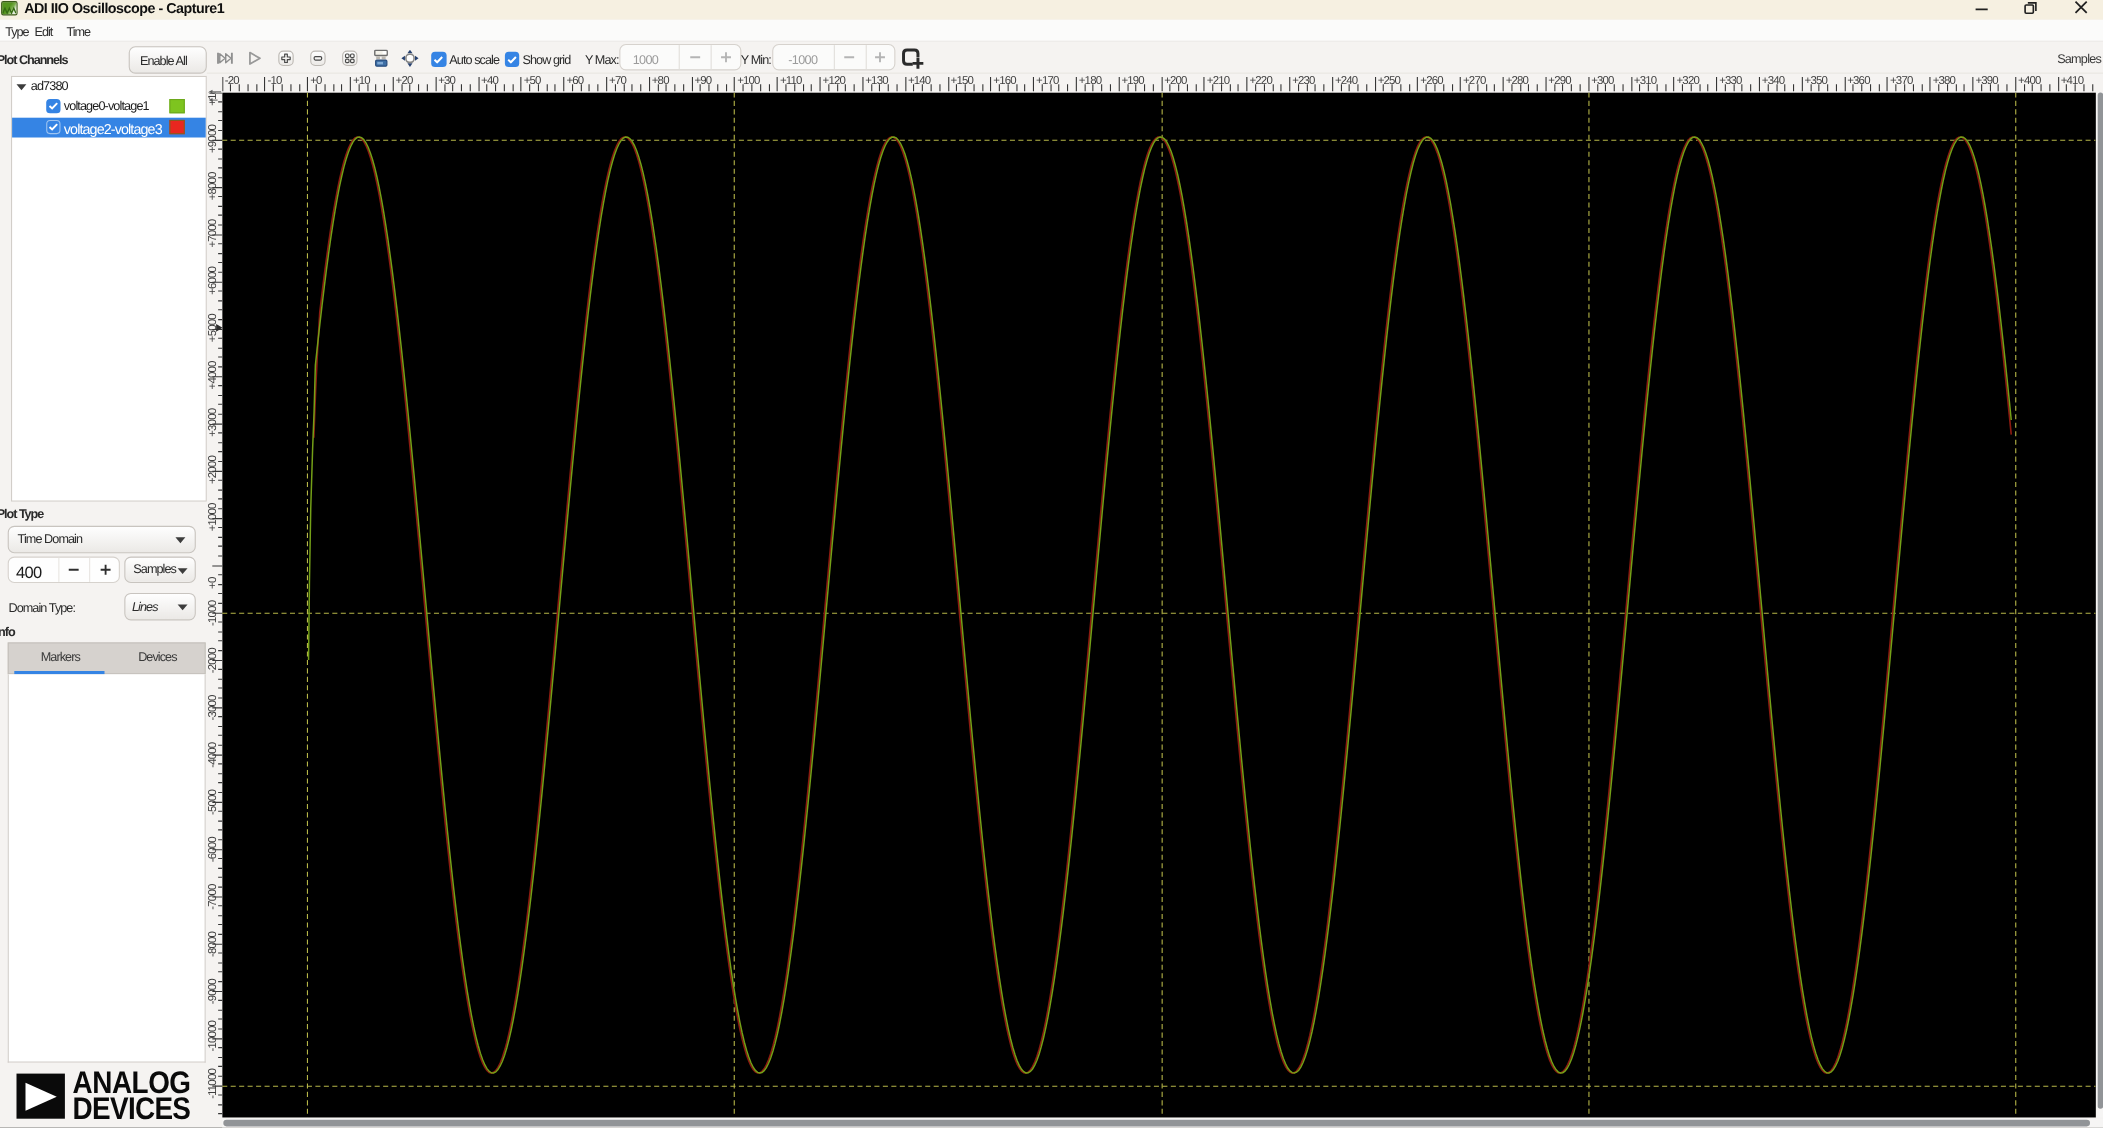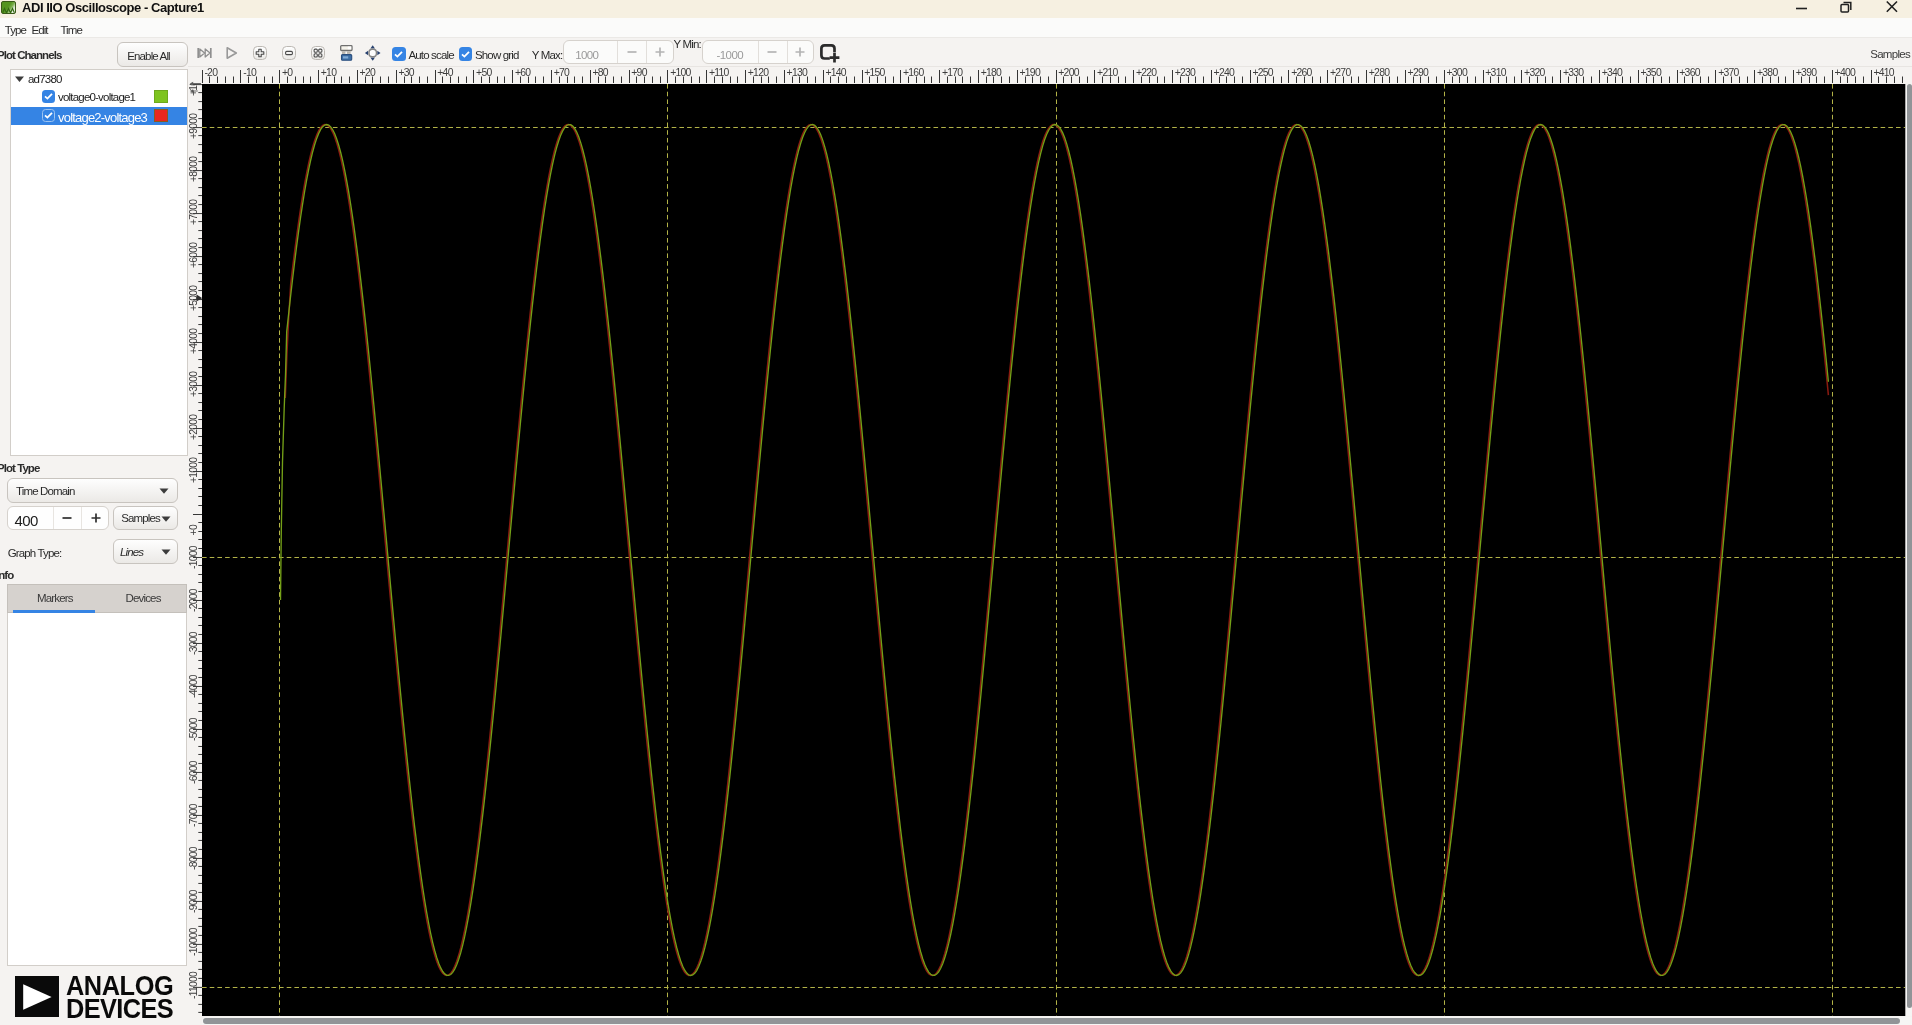--- a/index.html
+++ b/index.html
@@ -96,21 +96,21 @@
 <div class="abs" style="left:575.2px;top:49px;font-size:11.5px;letter-spacing:-0.6px;color:#9b9b9b;">1000</div>
 <div class="abs" style="left:617px;top:41px;width:1px;height:21.6px;background:#e2dfdb;"></div>
 <div class="abs" style="left:646.3px;top:41px;width:1px;height:21.6px;background:#e2dfdb;"></div>
 <svg class="abs" style="left:625px;top:45px" width="14" height="14" viewBox="0 0 14 14">
     <path d="M2.5 7 H11.5" stroke="#b4b4b4" stroke-width="1.7"></path>
   </svg>
 <svg class="abs" style="left:653px;top:45px" width="14" height="14" viewBox="0 0 14 14">
     <path d="M2.5 7 H11.5 M7 2.5 V11.5" stroke="#b4b4b4" stroke-width="1.7"></path>
   </svg>
 
-<div class="abs lbl" style="left:673.5px;top:38px;">Y Min:</div>
+<div class="abs lbl" style="left:673.5px;top:49px;">Y Min:</div>
 <div class="abs" style="left:702.4px;top:40px;width:112.1px;height:23.6px;background:#fbfbfa;border:1px solid #d6d2cd;border-radius:6px;"></div>
 <div class="abs" style="left:716.6px;top:49px;font-size:11.5px;letter-spacing:-0.6px;color:#9b9b9b;">-1000</div>
 <div class="abs" style="left:757.6px;top:41px;width:1px;height:21.6px;background:#e2dfdb;"></div>
 <div class="abs" style="left:786.9px;top:41px;width:1px;height:21.6px;background:#e2dfdb;"></div>
 <svg class="abs" style="left:765px;top:45px" width="14" height="14" viewBox="0 0 14 14">
     <path d="M2.5 7 H11.5" stroke="#b4b4b4" stroke-width="1.7"></path>
   </svg>
 <svg class="abs" style="left:793px;top:45px" width="14" height="14" viewBox="0 0 14 14">
     <path d="M2.5 7 H11.5 M7 2.5 V11.5" stroke="#b4b4b4" stroke-width="1.7"></path>
   </svg>
@@ -158,21 +158,21 @@
 <svg class="abs" style="left:89px;top:511px" width="14" height="14" viewBox="0 0 14 14">
     <path d="M2.5 7 H11.5 M7 2.5 V11.5" stroke="#2e2e2e" stroke-width="1.7"></path>
   </svg>
 
 <div class="abs btn" style="left:112.7px;top:506px;width:64.9px;height:24.2px;"></div>
 <div class="abs lbl" style="left:121.2px;top:512px;">Samples</div>
 <svg class="abs" style="left:160px;top:515px" width="12" height="8" viewBox="0 0 12 8">
     <path d="M1.5 1.5 H10.5 L6 6.8 Z" fill="#3c3c3c"></path>
   </svg>
 
-<div class="abs lbl" style="left:7.7px;top:546.5px;">Graph Type:</div>
+<div class="abs lbl" style="left:7.7px;top:546.5px;">Domain Type:</div>
 <div class="abs btn" style="left:112.7px;top:538.7px;width:64.9px;height:25.6px;"></div>
 <div class="abs lbl" style="left:120px;top:546px;font-style:italic;">Lines</div>
 <svg class="abs" style="left:160px;top:548px" width="12" height="8" viewBox="0 0 12 8">
     <path d="M1.5 1.5 H10.5 L6 6.8 Z" fill="#3c3c3c"></path>
   </svg>
 
 <div class="abs" style="left:-4px;top:568.5px;font-size:11.5px;font-weight:bold;letter-spacing:-0.95px;color:#2b2b2b;">Info</div>
 <div class="abs" style="left:7.3px;top:583.5px;width:179.3px;height:29.3px;background:#d6d2ce;border:1px solid #c4c0bb;"></div>
 <div class="abs lbl" style="left:37px;top:591.5px;color:#3a3a3a;">Markers</div>
 <div class="abs lbl" style="left:125.6px;top:591.5px;color:#3a3a3a;">Devices</div>

